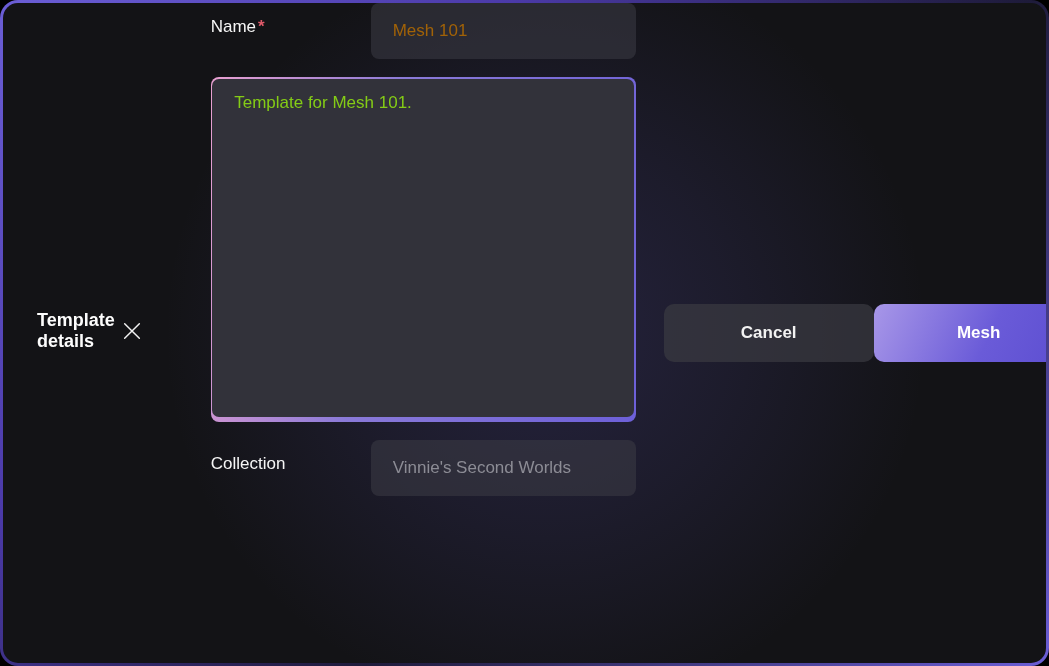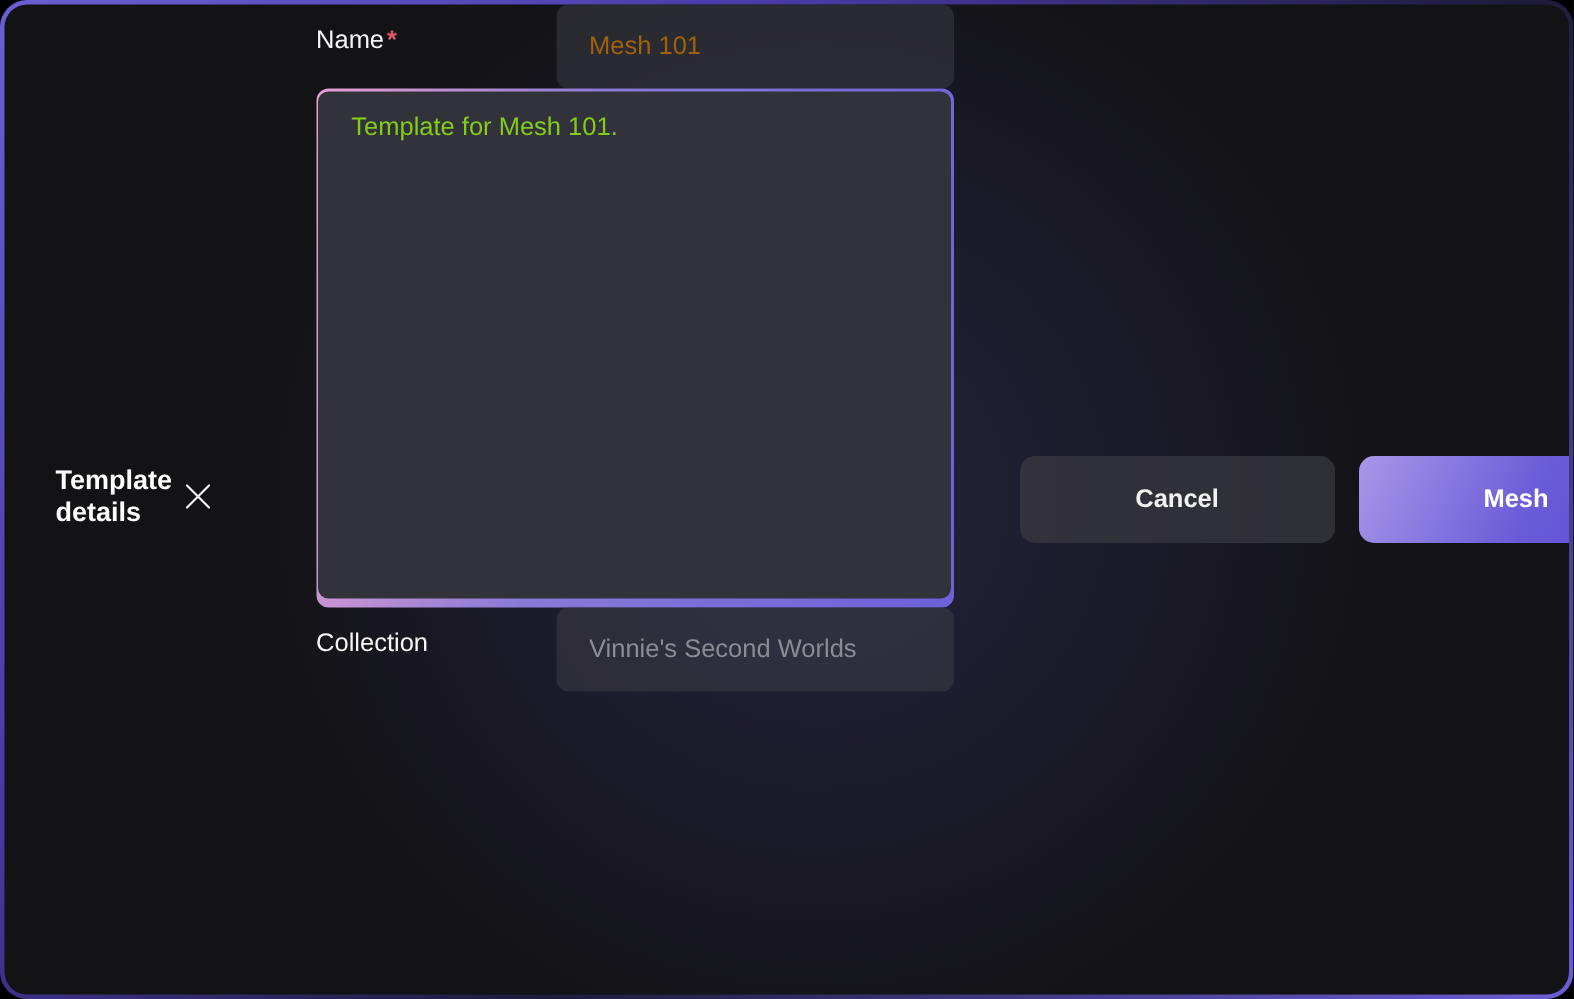--- a/index.html
+++ b/index.html
@@ -51,20 +51,21 @@
     display: flex; align-items: center; justify-content: center;
     cursor: pointer;
     background: none; border: none;
   }
   .close-btn svg { width: 22px; height: 22px; stroke: #f2f2f2; stroke-width: 1.6; }
   .form-area {
     flex: 1;
     padding: 0 16px 0 34px;
     display: flex;
     flex-direction: column;
+    gap: 18px;
     position: relative;
     z-index: 2;
   }
   .form-row {
     display: flex;
     align-items: flex-start;
     gap: 10px;
   }
   .form-label {
     width: 150px;
@@ -119,21 +120,20 @@
     position: relative;
     z-index: 2;
   }
   .btn {
     border: none;
     border-radius: 10px;
     font-size: 17px;
     font-weight: 600;
     cursor: pointer;
     font-family: inherit;
-    margin-left: 16px;
   }
   .btn-cancel {
     width: 210px;
     height: 58px;
     background: rgba(58,58,66,0.7);
     color: #f2f2f2;
   }
   .btn-next {
     width: 210px;
     height: 58px;

